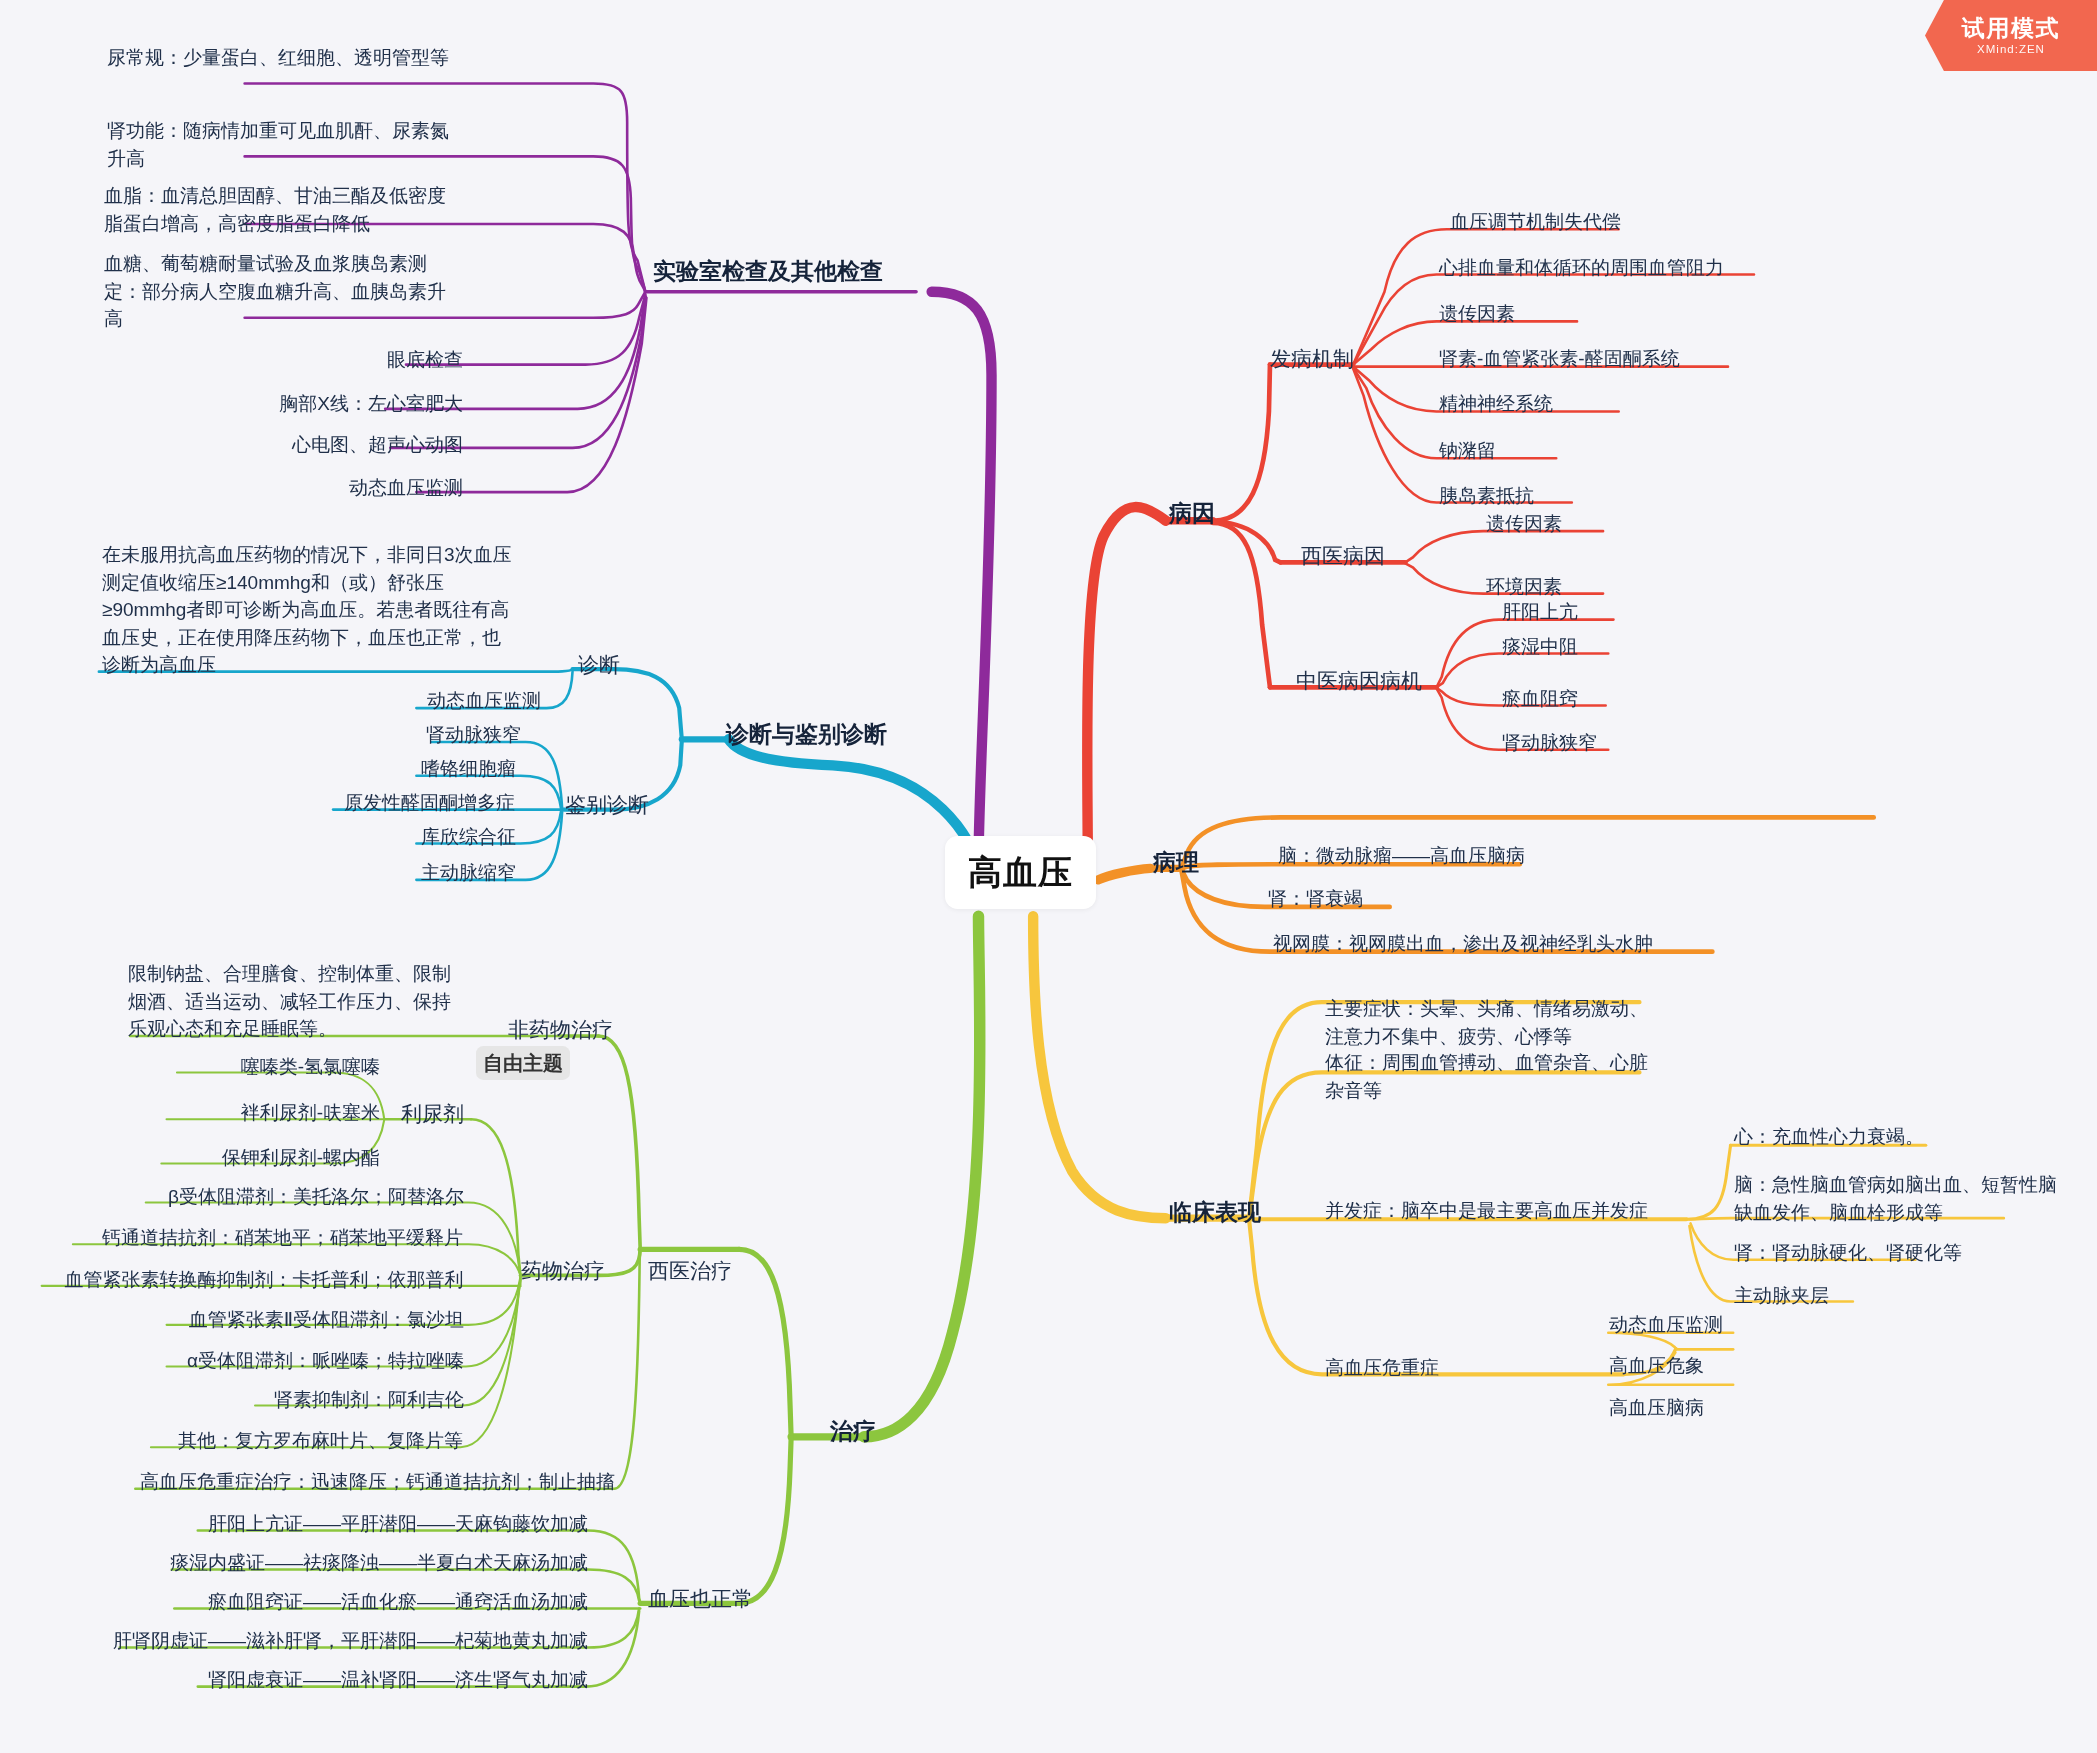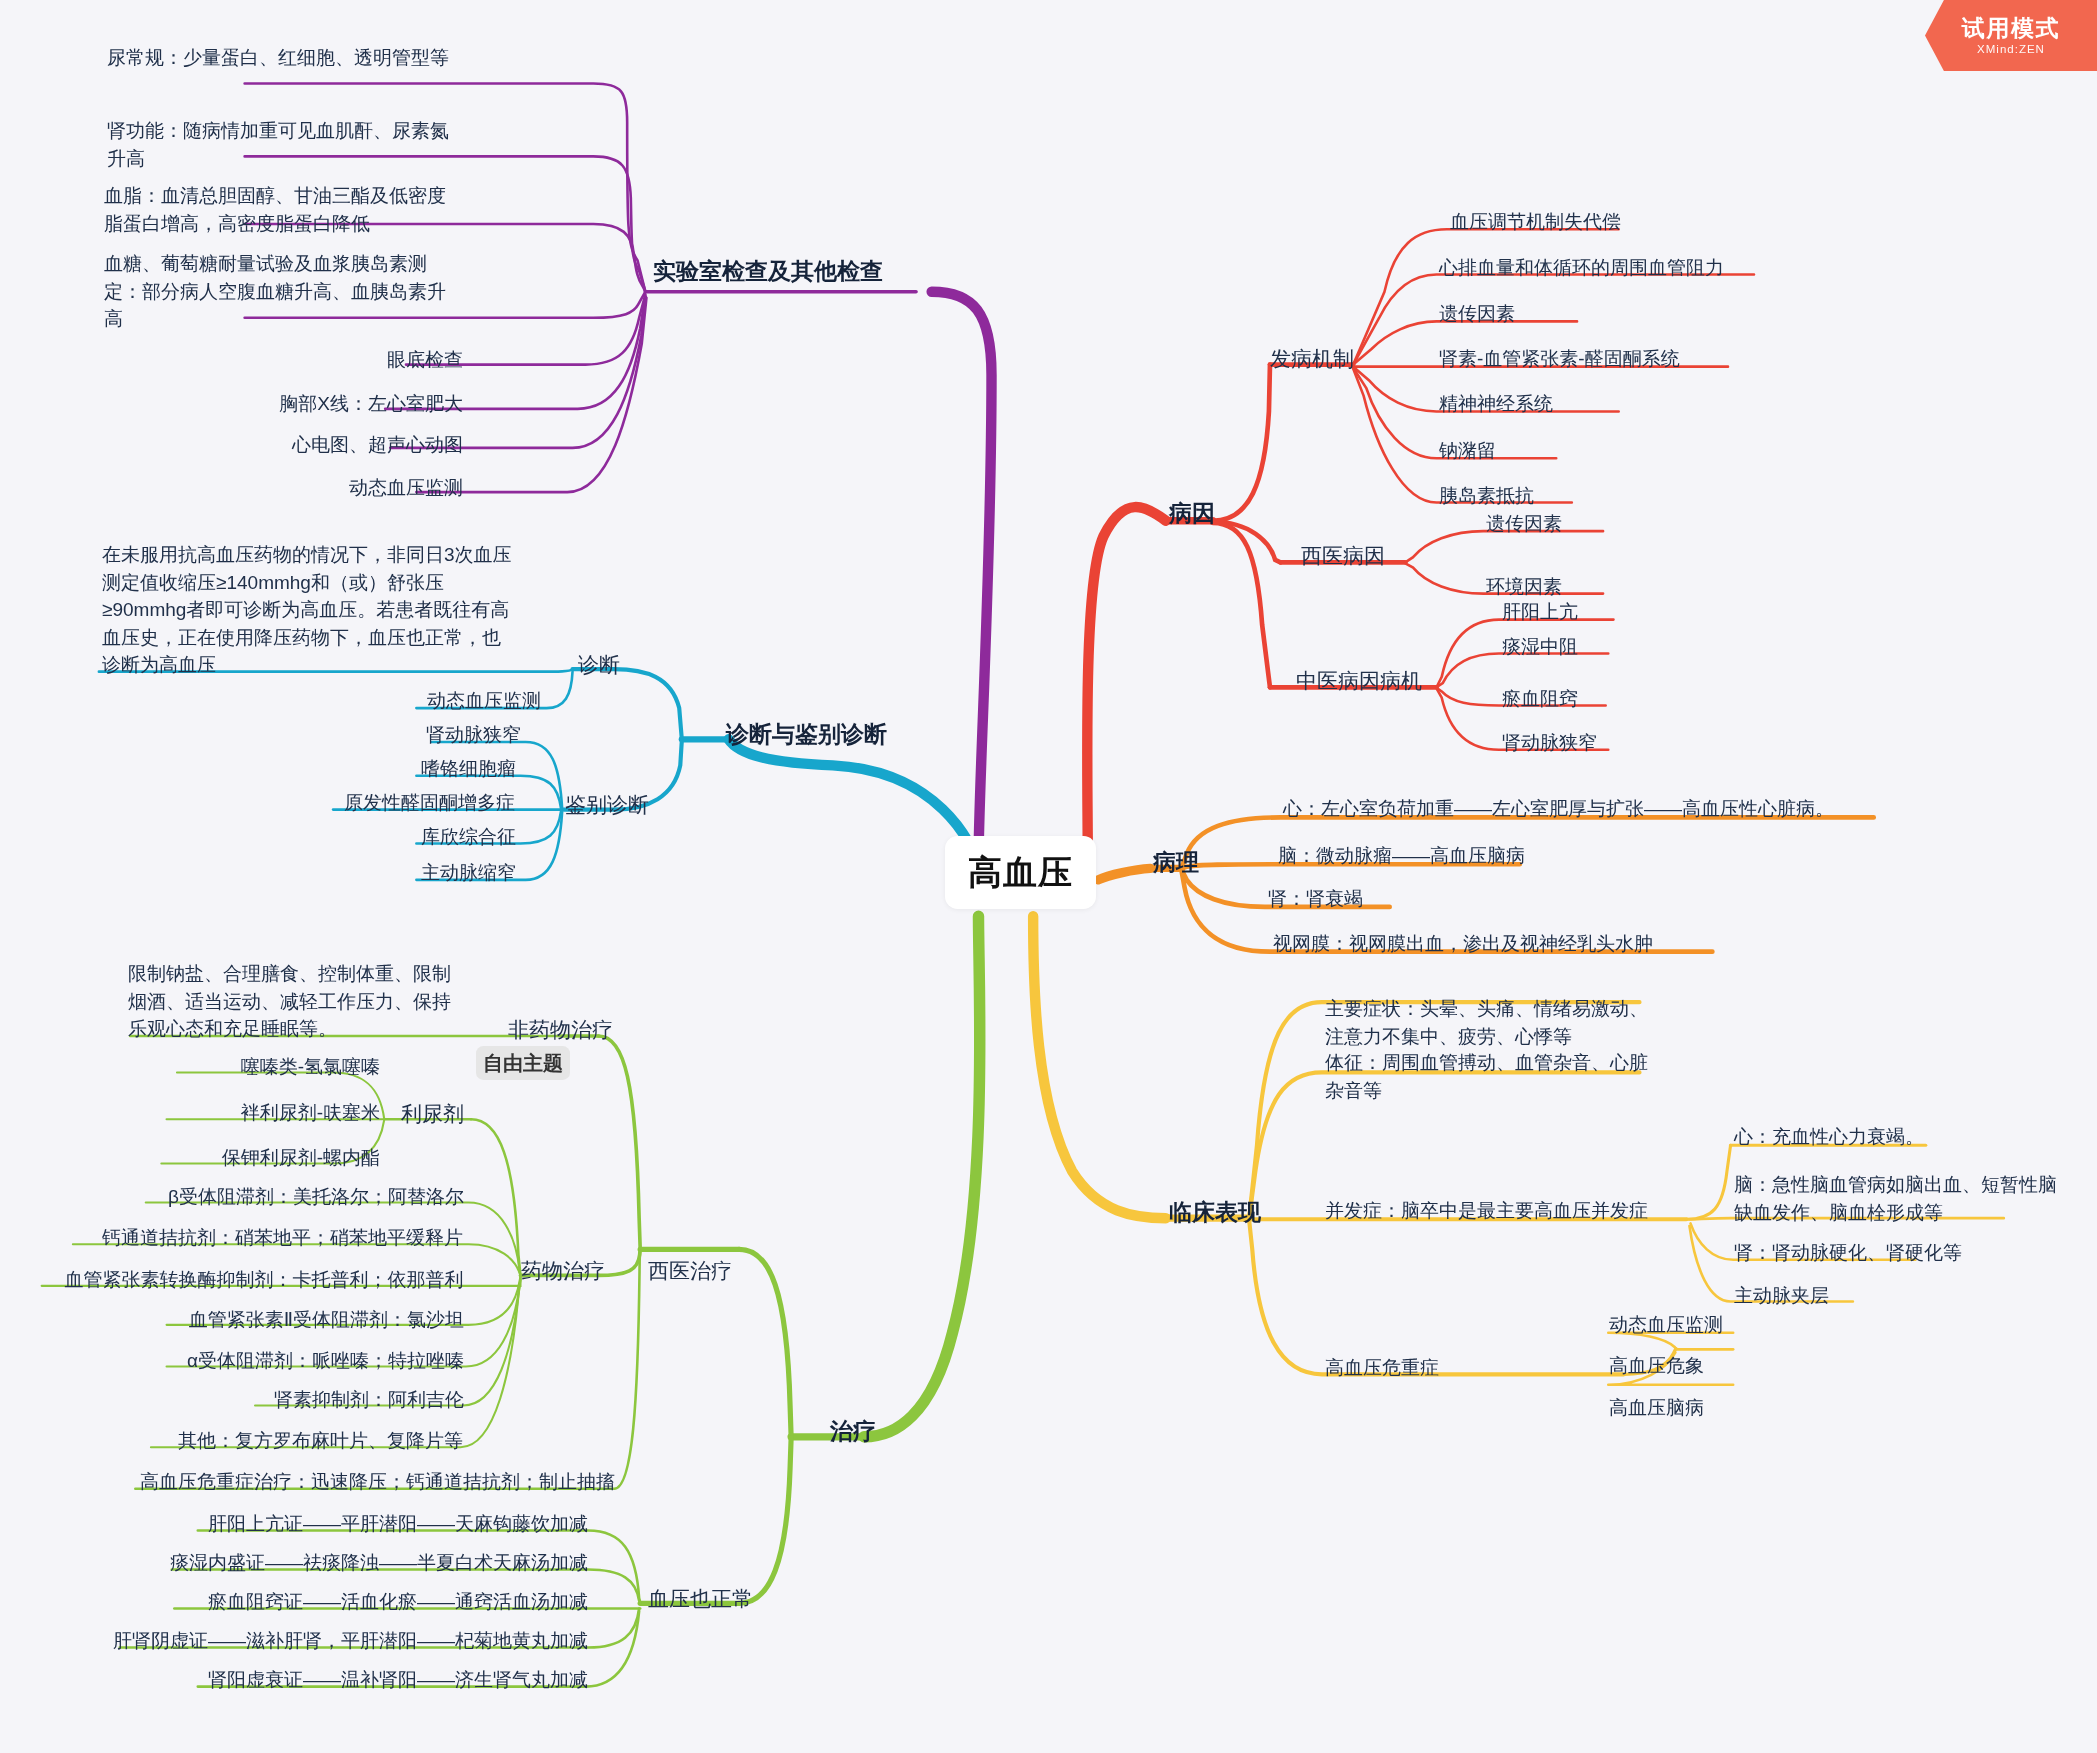--- a/index.html
+++ b/index.html
@@ -260,21 +260,20 @@
 <div class="node leaf lalign" style="left:1486px;top:510px;width:312px;">遗传因素</div>
 <div class="node leaf lalign" style="left:1486px;top:573px;width:312px;">环境因素</div>
 
 <div class="node leaf lalign" style="left:1502px;top:598px;width:312px;">肝阳上亢</div>
 <div class="node leaf lalign" style="left:1502px;top:633px;width:312px;">痰湿中阻</div>
 <div class="node leaf lalign" style="left:1502px;top:685px;width:312px;">瘀血阻窍</div>
 <div class="node leaf lalign" style="left:1502px;top:729px;width:312px;">肾动脉狭窄</div>
 
 <div class="node branch" style="left:1153px;top:846px;">病理</div>
 
-<div class="node leaf lalign" style="left:1283px;top:795px;width:625px;">心：左心室负荷加重——左心室肥厚与扩张——高血压性心脏病。</div>
 <div class="node leaf lalign" style="left:1278px;top:842px;width:469px;">脑：微动脉瘤——高血压脑病</div>
 <div class="node leaf lalign" style="left:1268px;top:885px;width:364px;">肾：肾衰竭</div>
 <div class="node leaf lalign" style="left:1273px;top:930px;width:521px;">视网膜：视网膜出血，渗出及视神经乳头水肿</div>
 
 <div class="node branch" style="left:1169px;top:1196px;">临床表现</div>
 
 <div class="node leaf lalign" style="left:1325px;top:979px;width:333px;margin-top:16px;">主要症状：头晕、头痛、情绪易激动、注意力不集中、疲劳、心悸等</div>
 <div class="node leaf lalign" style="left:1325px;top:1049px;width:333px;">体征：周围血管搏动、血管杂音、心脏杂音等</div>
 <div class="node leaf lalign" style="left:1325px;top:1197px;width:469px;">并发症：脑卒中是最主要高血压并发症</div>
 <div class="node leaf lalign" style="left:1325px;top:1354px;width:260px;">高血压危重症</div>

